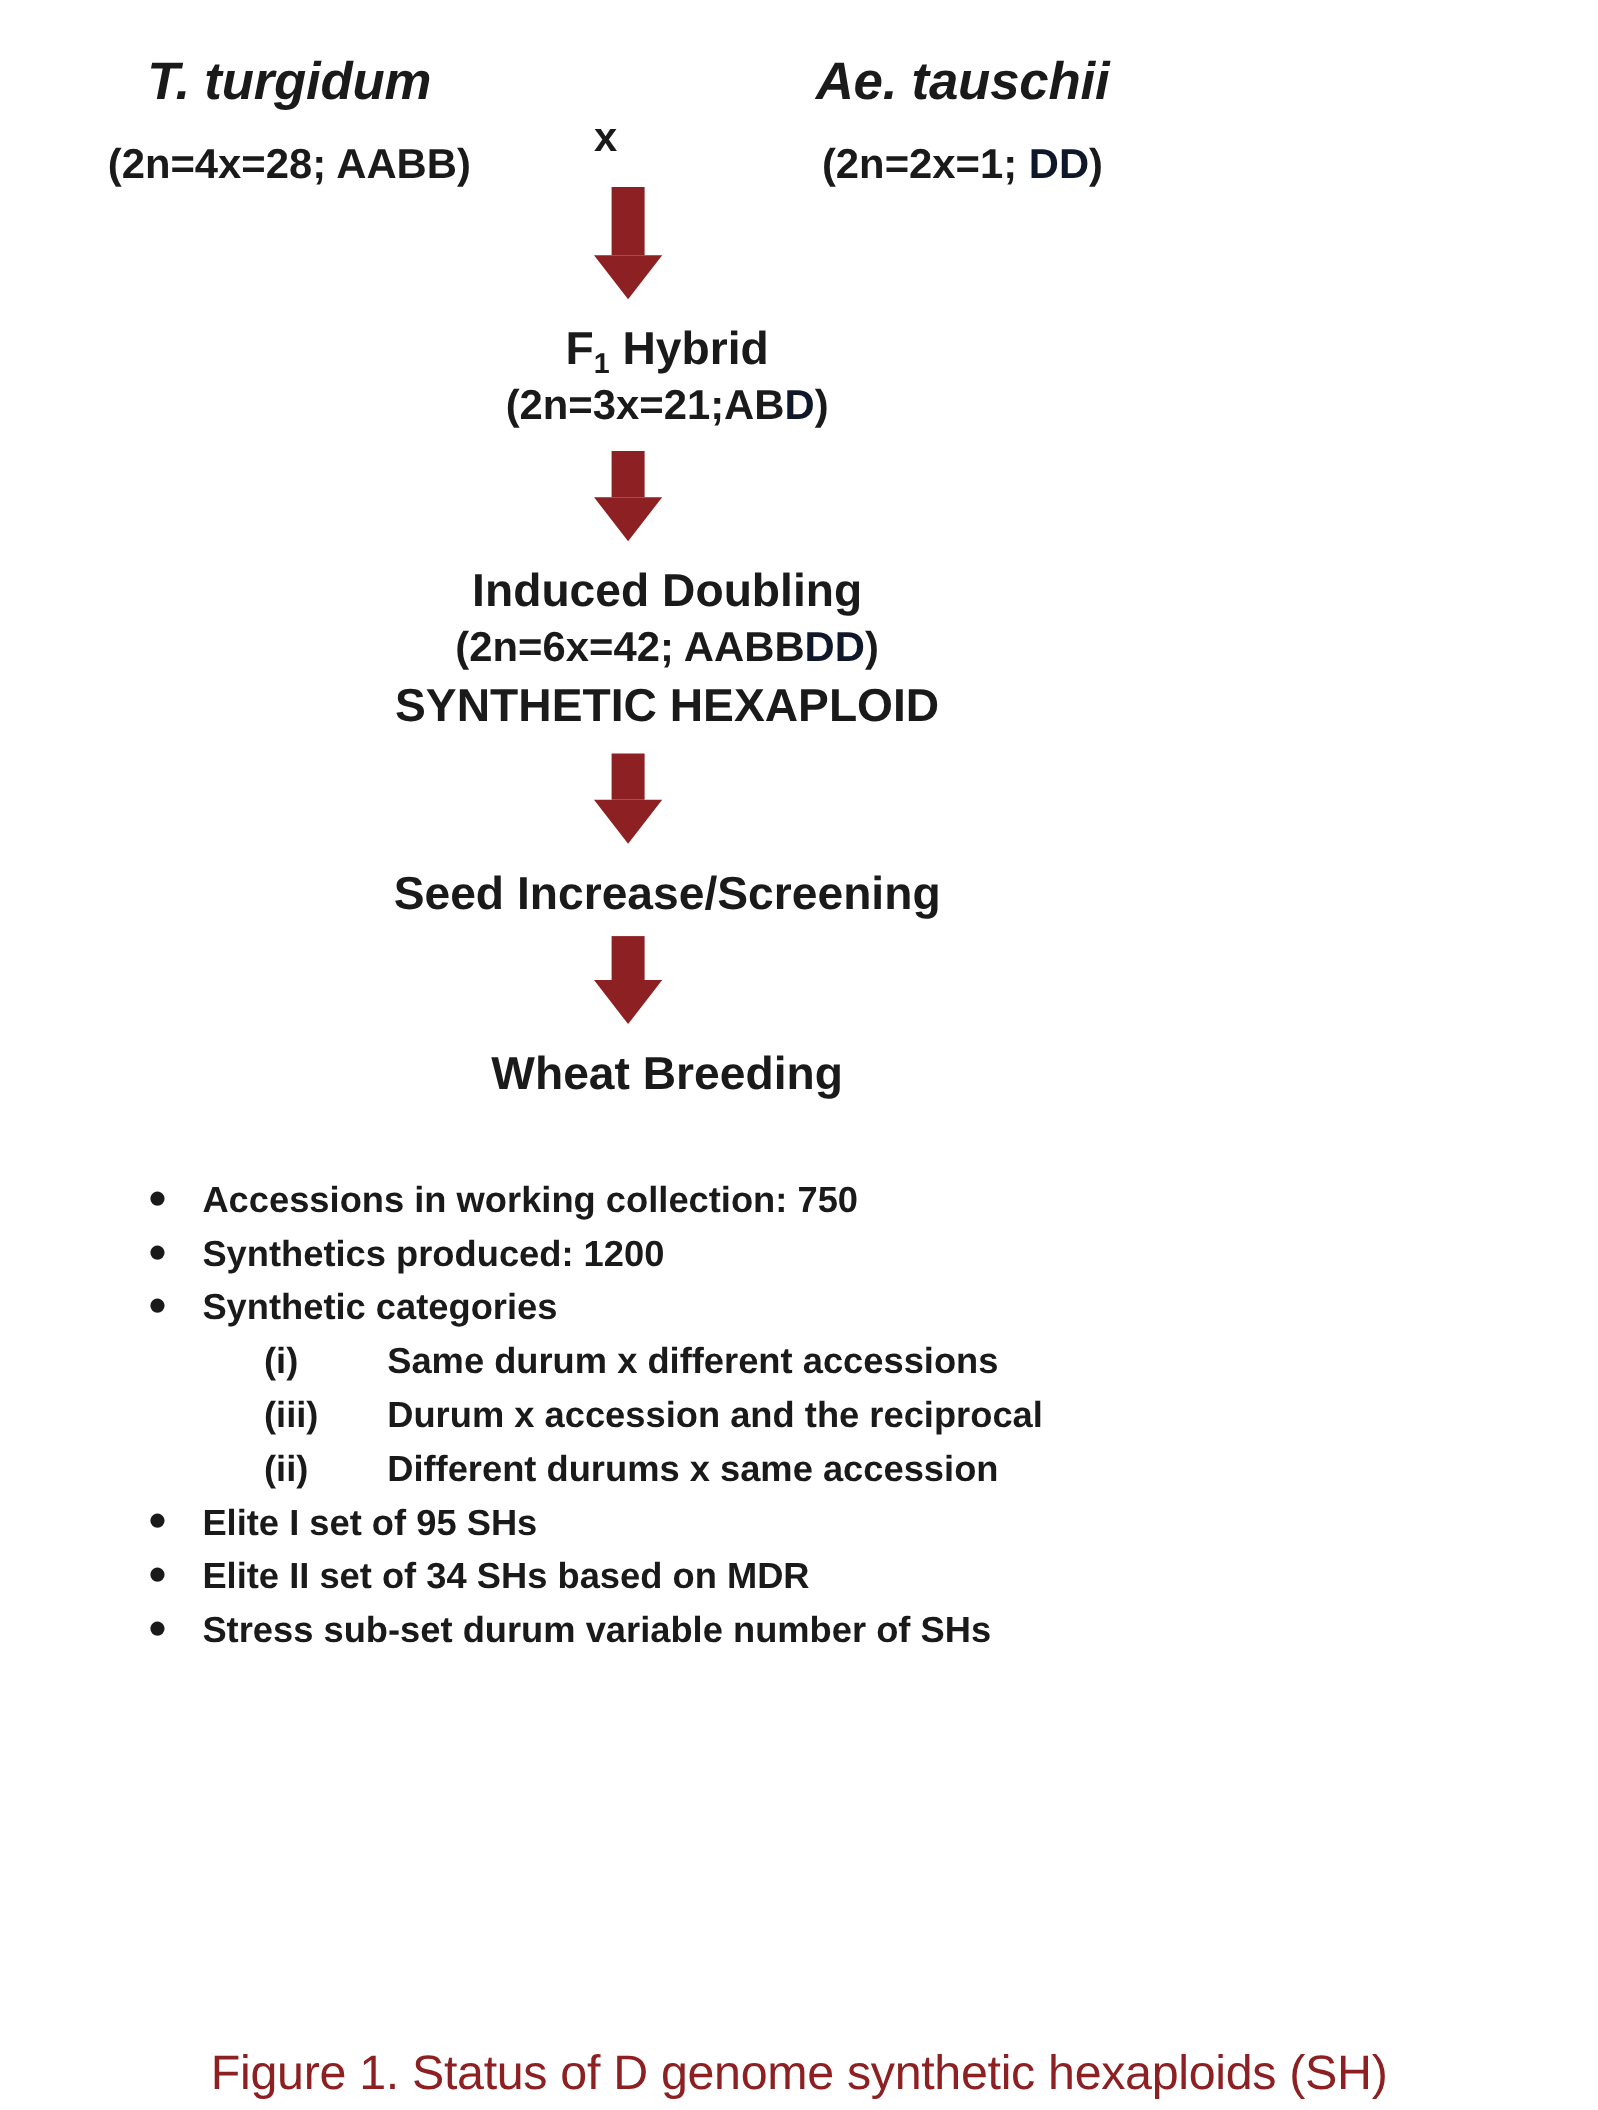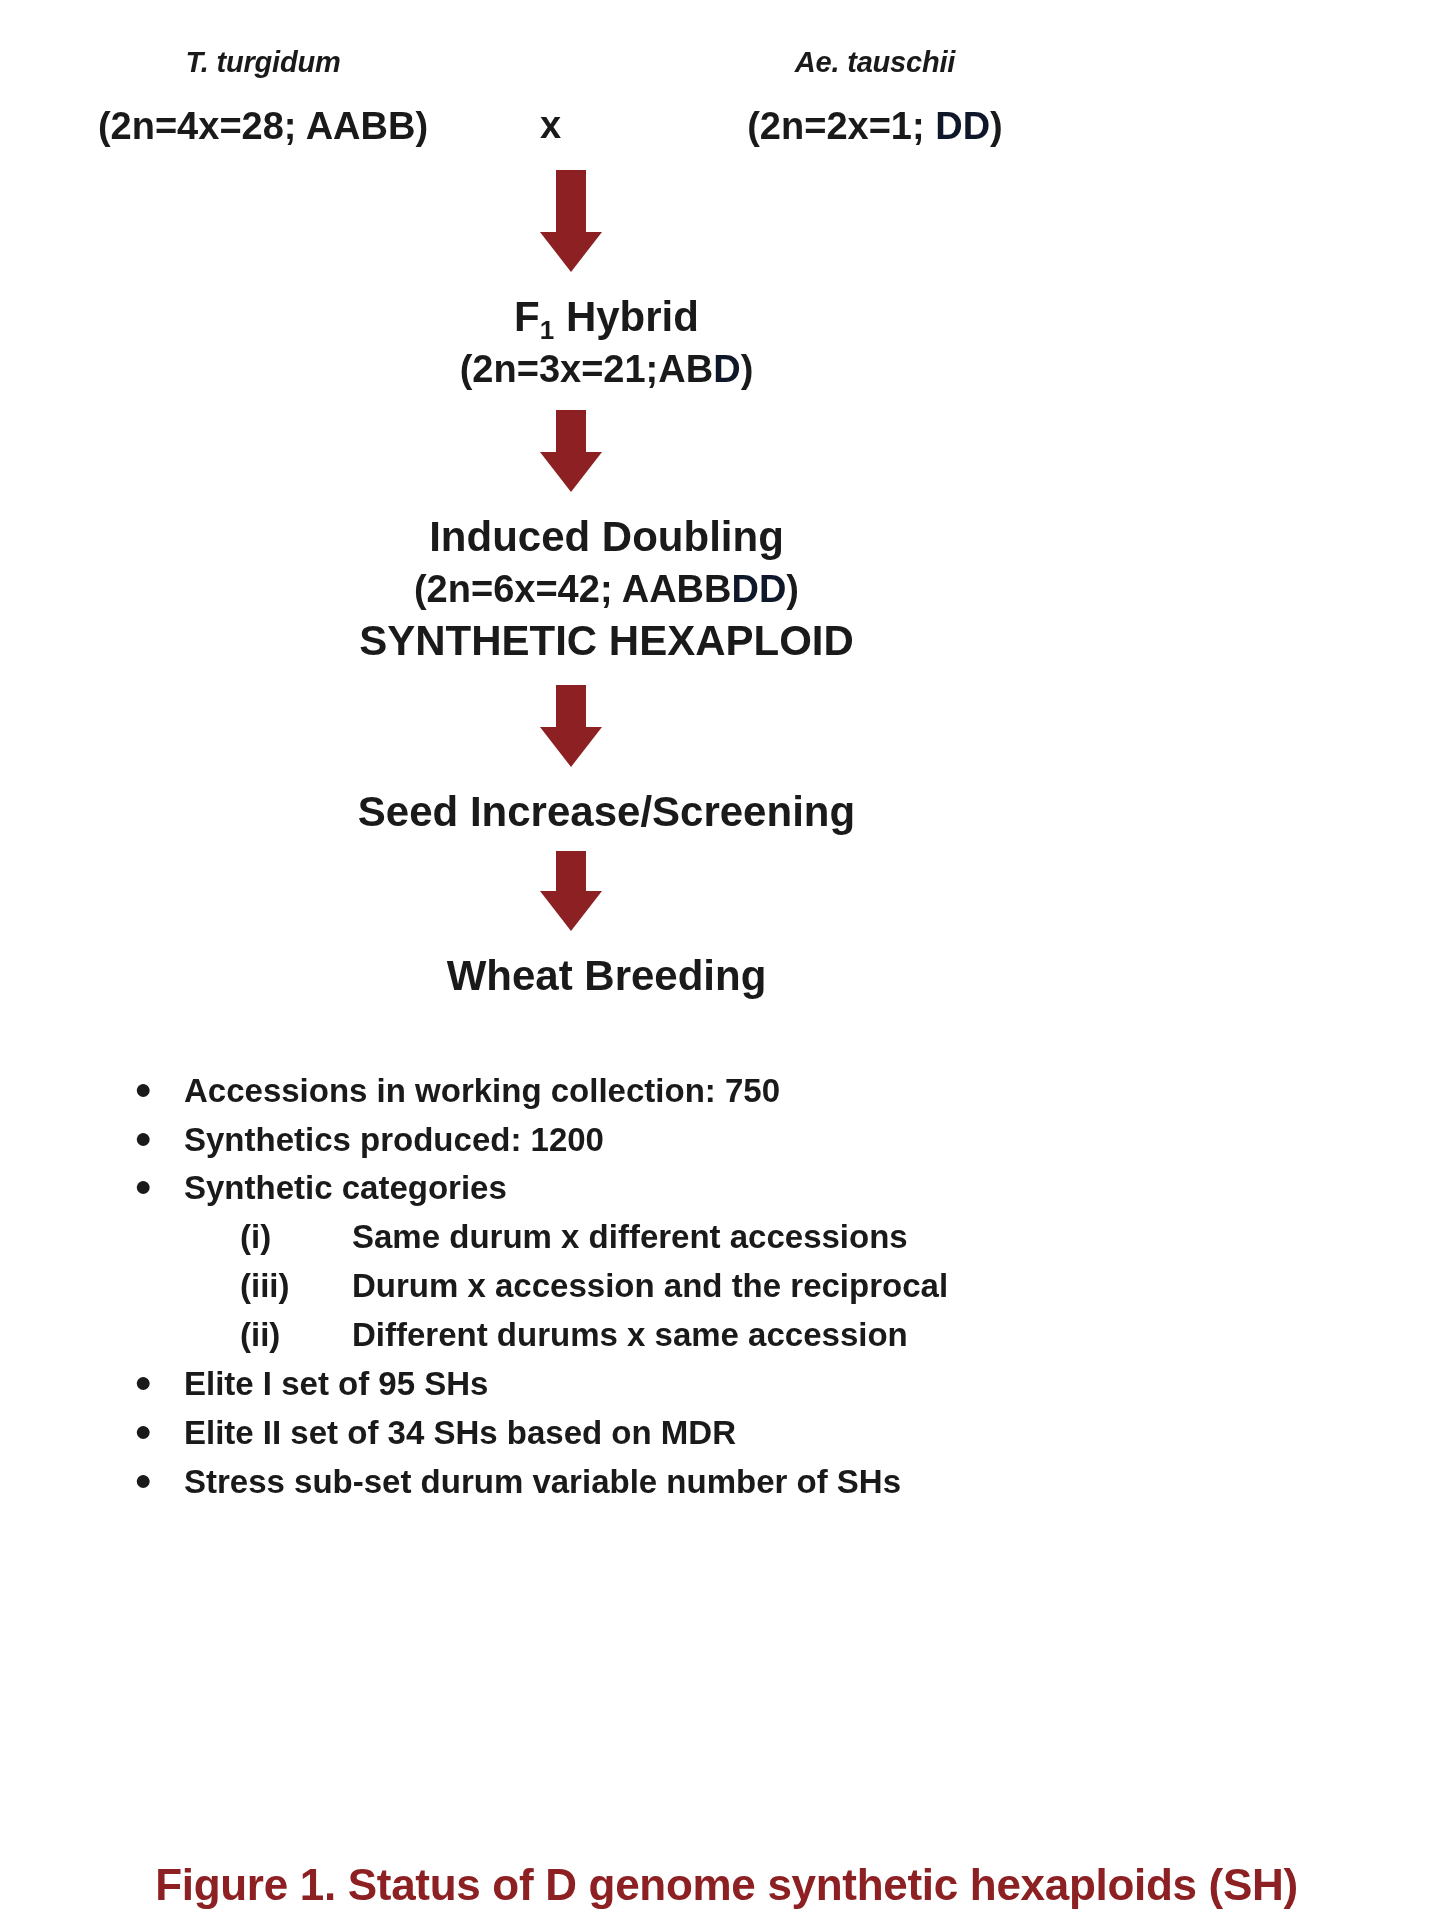--- a/index.html
+++ b/index.html
@@ -35,21 +35,21 @@
     margin-top: 44px;
   }
   .parent {
     position: absolute;
     text-align: center;
     line-height: 1.30;
   }
   .parent .species {
     font-style: italic;
     font-weight: bold;
-    font-size: 29px;
+    font-size: 48px;
     letter-spacing: -0.2px;
     white-space: nowrap;
   }
   .parent .formula {
     font-weight: bold;
     font-size: 38px;
     white-space: nowrap;
     margin-top: 20px;
   }
   .parent-left { left: 48px; top: 0; width: 430px; }
@@ -157,21 +157,21 @@
   .sub-text { flex: 1 1 auto; }
 
   
   .caption {
     position: absolute;
     left: 0;
     right: 0;
     bottom: 52px;
     text-align: center;
     color: #8c2022;
-    font-weight: bold;
+    font-weight: normal;
     font-size: 44px;
     letter-spacing: -0.3px;
     white-space: nowrap;
   }
 </style>
 </head>
 <body>
 
 <div class="page">
 

